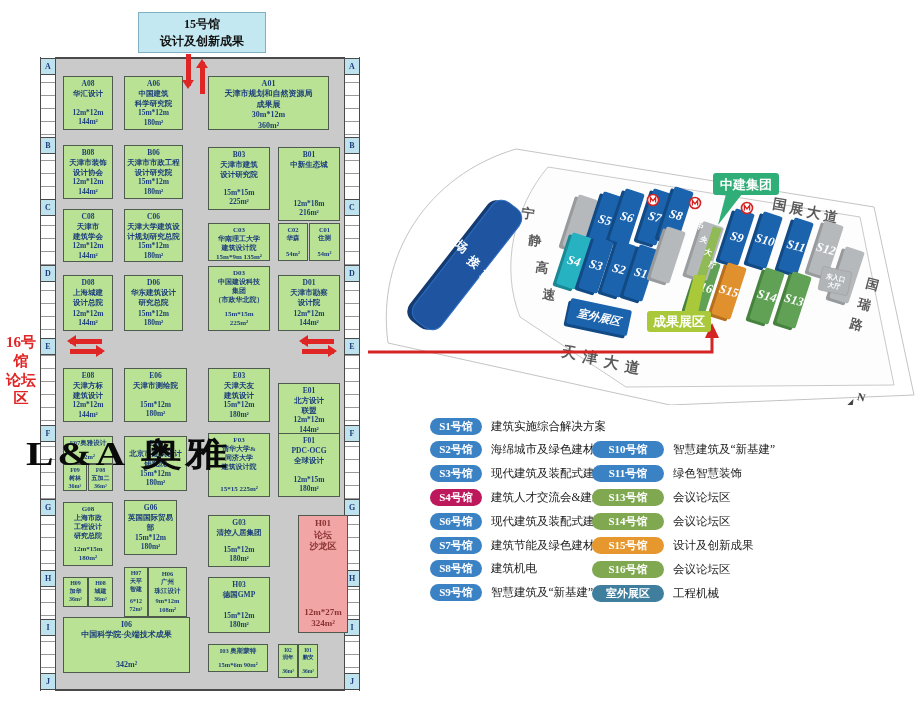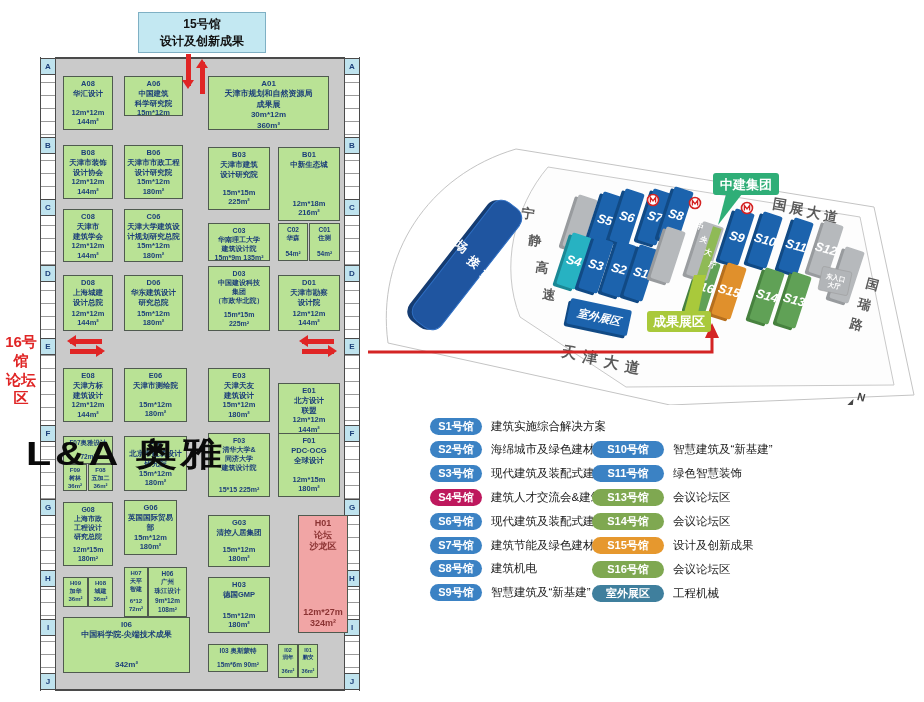--- a/index.html
+++ b/index.html
@@ -1,17 +1,17 @@
 <!DOCTYPE html>
 <html><head>
 <meta charset="utf-8">
 <style>
   html,body{margin:0;padding:0;background:#fff;}
   #page{position:relative;width:924px;height:702px;background:#fff;overflow:hidden;
-        font-family:Liberation Sans, sans-serif;}
+        font-family:Liberation Serif, serif;}
   
   #plan-frame{position:absolute;left:40px;top:57px;width:320px;height:634px;
               background:#cacaca;border:2px solid #4a4a4a;box-sizing:border-box;}
   .slot-strip{position:absolute;top:57px;width:16px;height:634px;background:#fff;
               border-left:1px solid #4a4a4a;border-right:1px solid #4a4a4a;box-sizing:border-box;
               background-image:repeating-linear-gradient(to bottom,#fff 0 12px,#9a9a9a 12px 13px);}
   .row-letter{position:absolute;width:16px;height:17px;background:#bfe3ee;border:1px solid #4a4a4a;
               box-sizing:border-box;font-size:8px;font-weight:bold;color:#1c3f7a;
               display:flex;align-items:center;justify-content:center;}
   #hall-header{position:absolute;left:138px;top:12px;width:128px;height:41px;background:#c3e8f2;
@@ -77,21 +77,21 @@
       <div class="booth" style="left: 63px; top: 76px; width: 50px; height: 54px; font-size: 7.5px;">
         <div class="grp">
           <div>A08</div>
           <div>华汇设计</div>
         </div>
         <div class="grp">
           <div>12m*12m</div>
           <div>144m²</div>
         </div>
       </div>
-      <div class="booth" style="left: 124px; top: 76px; width: 59px; height: 40px; font-size: 7.5px;">
+      <div class="booth" style="left: 124px; top: 76px; width: 59px; height: 54px; font-size: 7.5px;">
         <div class="grp">
           <div>A06</div>
           <div>中国建筑</div>
           <div>科学研究院</div>
         </div>
         <div class="grp">
           <div>15m*12m</div>
           <div>180m²</div>
         </div>
       </div>

